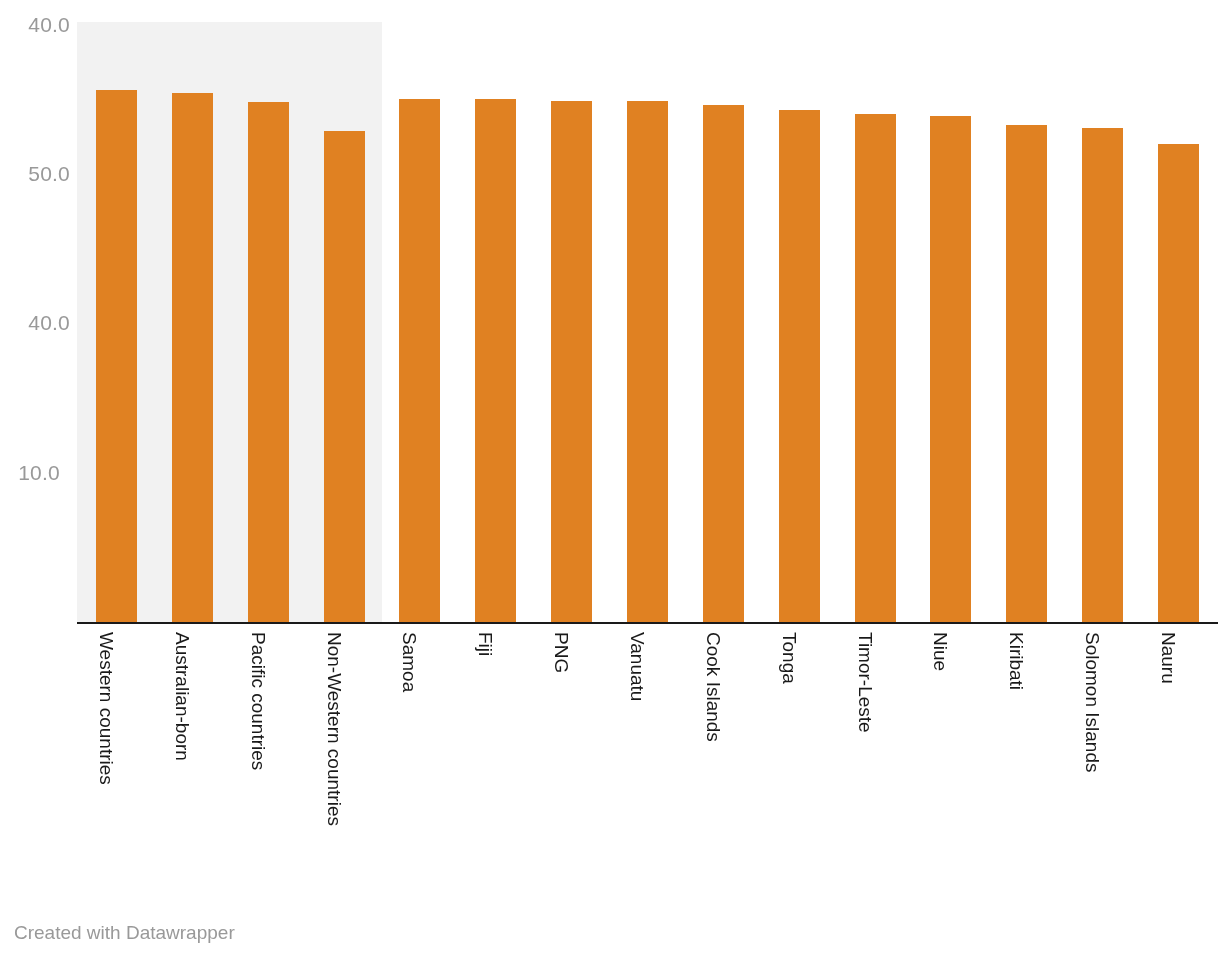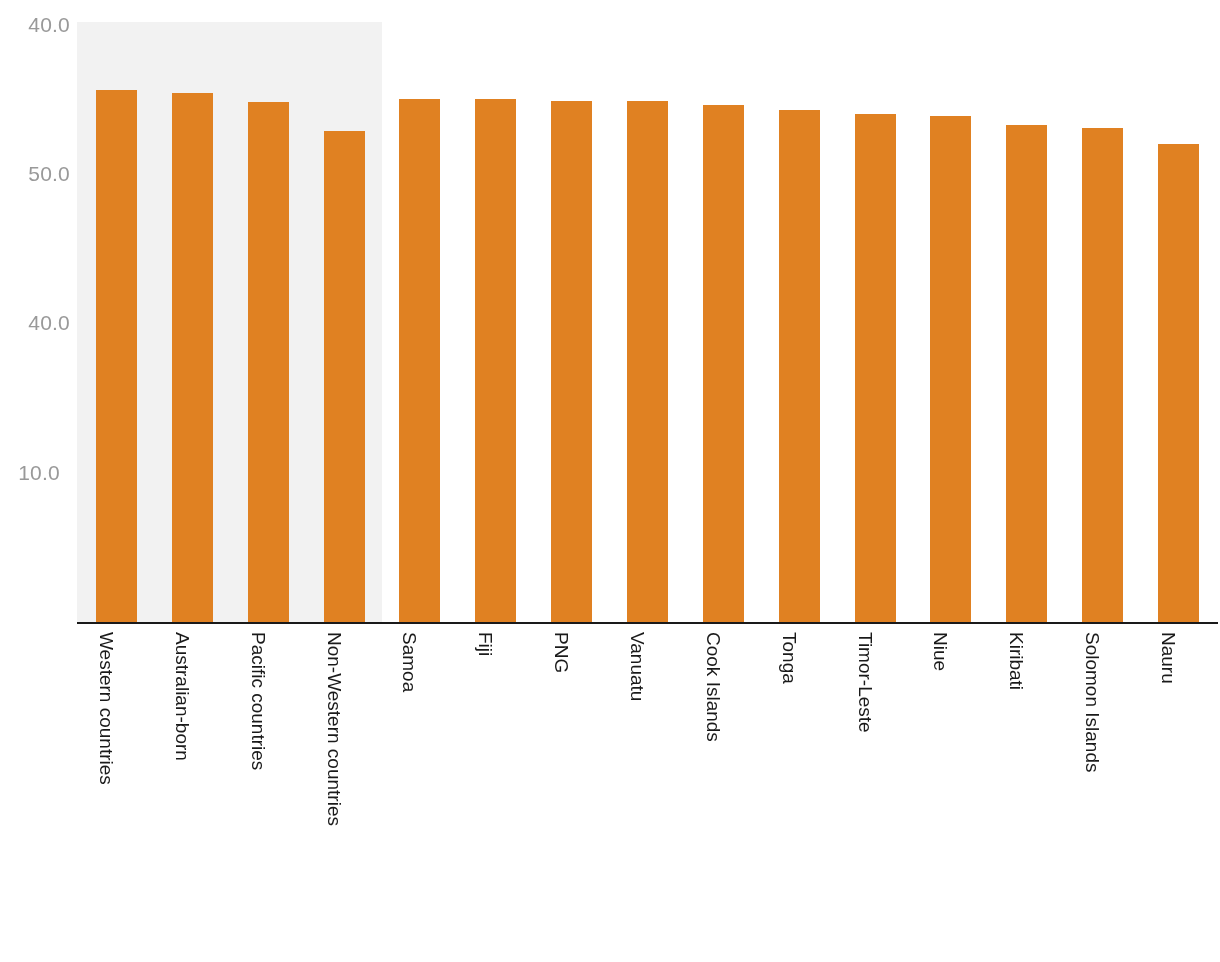--- a/index.html
+++ b/index.html
@@ -140,14 +140,15 @@
       <div class="cat-label" style="left: 646.5px;">Vanuatu</div>
       <div class="cat-label" style="left: 722.5px;">Cook Islands</div>
       <div class="cat-label" style="left: 798.5px;">Tonga</div>
       <div class="cat-label" style="left: 874.5px;">Timor-Leste</div>
       <div class="cat-label" style="left: 949.5px;">Niue</div>
       <div class="cat-label" style="left: 1025.5px;">Kiribati</div>
       <div class="cat-label" style="left: 1101.5px;">Solomon Islands</div>
       <div class="cat-label" style="left: 1177.5px;">Nauru</div>
     </div>
 
+  <div class="footer">Created with Datawrapper</div>
 
 </div>
 
 </body></html>

